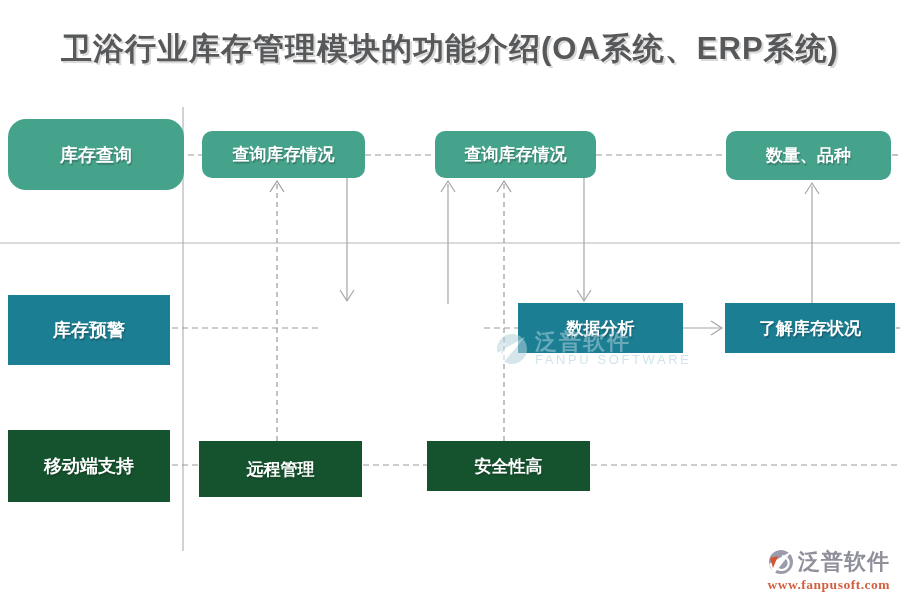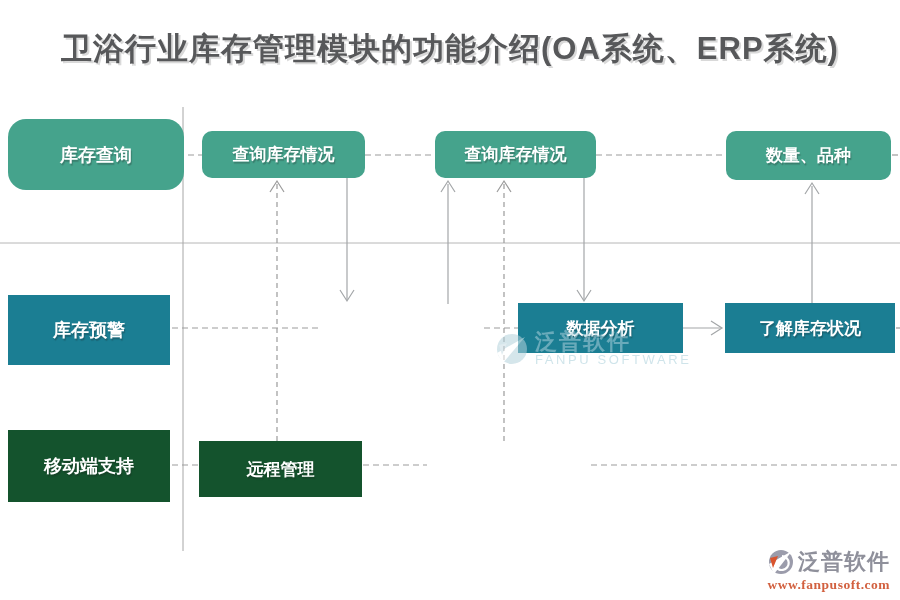--- a/index.html
+++ b/index.html
@@ -115,20 +115,21 @@
   <div class="box green mid  r-sm  b-cxkc">查询库存情况</div>
   <div class="box green mid  r-sm  b-crkgl">查询库存情况</div>
   <div class="box green mid  r-sm  b-slpz">数量、品种</div>
 
   <div class="box teal lead b-kcyj">库存预警</div>
   <div class="box teal mid  b-sjfx">数据分析</div>
   <div class="box teal mid  b-ljkc">了解库存状况</div>
 
   <div class="box purple lead b-yddzc">移动端支持</div>
   <div class="box purple mid  b-ycgl">远程管理</div>
+  <div class="box purple mid  b-aqxg">安全性高</div>
 
   <div class="watermark">
     <svg width="34" height="36" viewBox="0 0 34 36">
       <circle cx="17" cy="18" r="15" fill="#b3d2dc"></circle>
       <path d="M30 6 L8 32 L2 22 Z" fill="#ffffff"></path>
       <path d="M4 14 L12 12 L7 24 Z" fill="#c9dde4"></path>
     </svg>
     <div class="wm-texts">
       <span class="wm-name">泛普软件</span>
       <span class="wm-cap">FANPU SOFTWARE</span>

